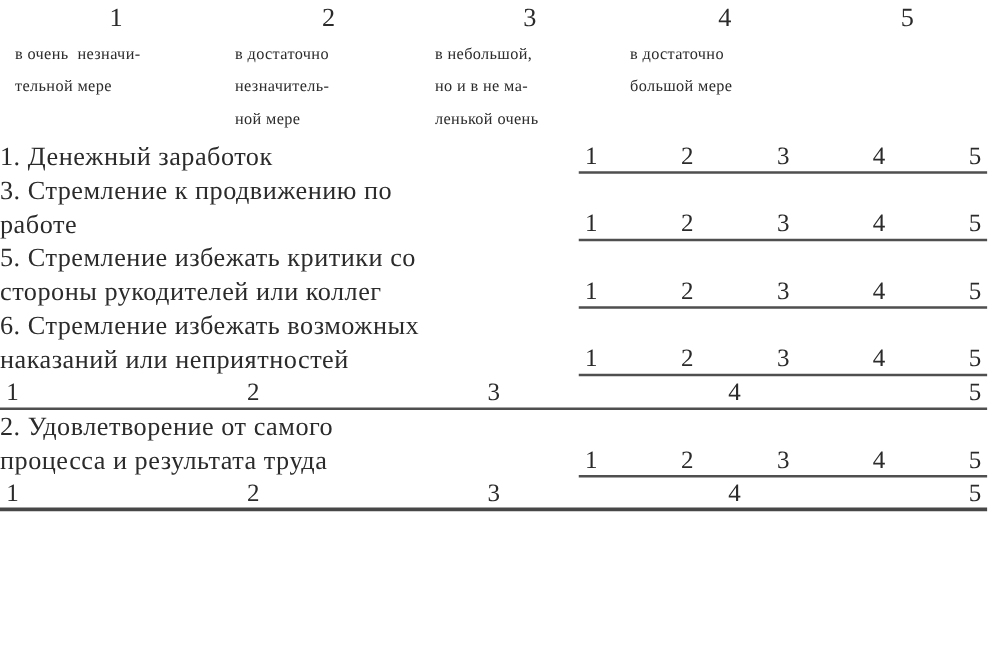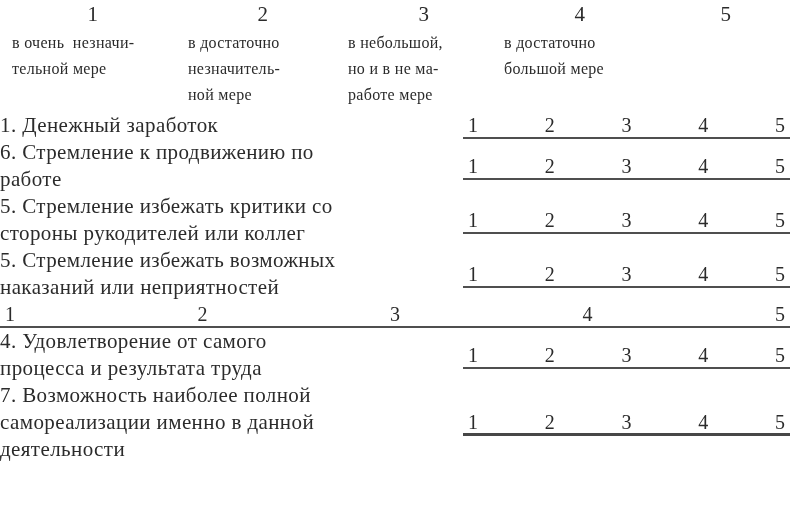--- a/index.html
+++ b/index.html
@@ -22,28 +22,28 @@
   .hdr-col-5 { left: 662px; width: 128px; }
   .hdr-num {
     display: block;
     text-align: center;
     font-size: 21px;
     line-height: 25px;
     letter-spacing: 0.3px;
   }
   .hdr-label {
     margin-top: 3px;
-    font-size: 16px;
+    font-size: 13px;
     line-height: 26px;
     letter-spacing: 0.3px;
     white-space: pre-wrap;
   }
   
   .items { position: relative; }
-  .item-row { display: flex; align-items: center; }
+  .item-row { display: flex; align-items: flex-end; }
   .item-text {
     flex: 0 0 463px;
     font-size: 21px;
     line-height: 27px;
     letter-spacing: 0.4px;
     white-space: pre-wrap;
   }
   .item-scale {
     flex: 1 1 auto;
     display: flex;
@@ -73,21 +73,21 @@
     <div class="hdr-col hdr-col-2">
       <span class="hdr-num">2</span>
       <div class="hdr-label">в достаточно
 незначитель-
 ной мере</div>
     </div>
     <div class="hdr-col hdr-col-3">
       <span class="hdr-num">3</span>
       <div class="hdr-label">в небольшой,
 но и в не ма-
-работе мере</div>
+ленькой очень</div>
     </div>
     <div class="hdr-col hdr-col-4">
       <span class="hdr-num">4</span>
       <div class="hdr-label">в достаточно
 большой мере</div>
     </div>
     <div class="hdr-col hdr-col-5">
       <span class="hdr-num">5</span>
     </div>
   </div>
@@ -99,21 +99,21 @@
       <div class="item-scale">
         <span class="rating-num">1</span>
         <span class="rating-num">2</span>
         <span class="rating-num">3</span>
         <span class="rating-num">4</span>
         <span class="rating-num">5</span>
       </div>
     </div>
 
     <div class="item-row">
-      <div class="item-text">6. Стремление к продвижению по
+      <div class="item-text">3. Стремление к продвижению по
 работе</div>
       <div class="item-scale">
         <span class="rating-num">1</span>
         <span class="rating-num">2</span>
         <span class="rating-num">3</span>
         <span class="rating-num">4</span>
         <span class="rating-num">5</span>
       </div>
     </div>
 
@@ -123,21 +123,21 @@
       <div class="item-scale">
         <span class="rating-num">1</span>
         <span class="rating-num">2</span>
         <span class="rating-num">3</span>
         <span class="rating-num">4</span>
         <span class="rating-num">5</span>
       </div>
     </div>
 
     <div class="item-row">
-      <div class="item-text">5. Стремление избежать возможных
+      <div class="item-text">6. Стремление избежать возможных
 наказаний или неприятностей</div>
       <div class="item-scale">
         <span class="rating-num">1</span>
         <span class="rating-num">2</span>
         <span class="rating-num">3</span>
         <span class="rating-num">4</span>
         <span class="rating-num">5</span>
       </div>
     </div>
 
@@ -145,35 +145,32 @@
       <div class="item-scale">
         <span class="rating-num">1</span>
         <span class="rating-num">2</span>
         <span class="rating-num">3</span>
         <span class="rating-num">4</span>
         <span class="rating-num">5</span>
       </div>
     </div>
 
     <div class="item-row">
-      <div class="item-text">4. Удовлетворение от самого
+      <div class="item-text">2. Удовлетворение от самого
 процесса и результата труда</div>
       <div class="item-scale">
         <span class="rating-num">1</span>
         <span class="rating-num">2</span>
         <span class="rating-num">3</span>
         <span class="rating-num">4</span>
         <span class="rating-num">5</span>
       </div>
     </div>
 
     <div class="item-row">
-      <div class="item-text">7. Возможность наиболее полной
-самореализации именно в данной
-деятельности</div>
       <div class="item-scale thick">
         <span class="rating-num">1</span>
         <span class="rating-num">2</span>
         <span class="rating-num">3</span>
         <span class="rating-num">4</span>
         <span class="rating-num">5</span>
       </div>
     </div>
 
   </div>

